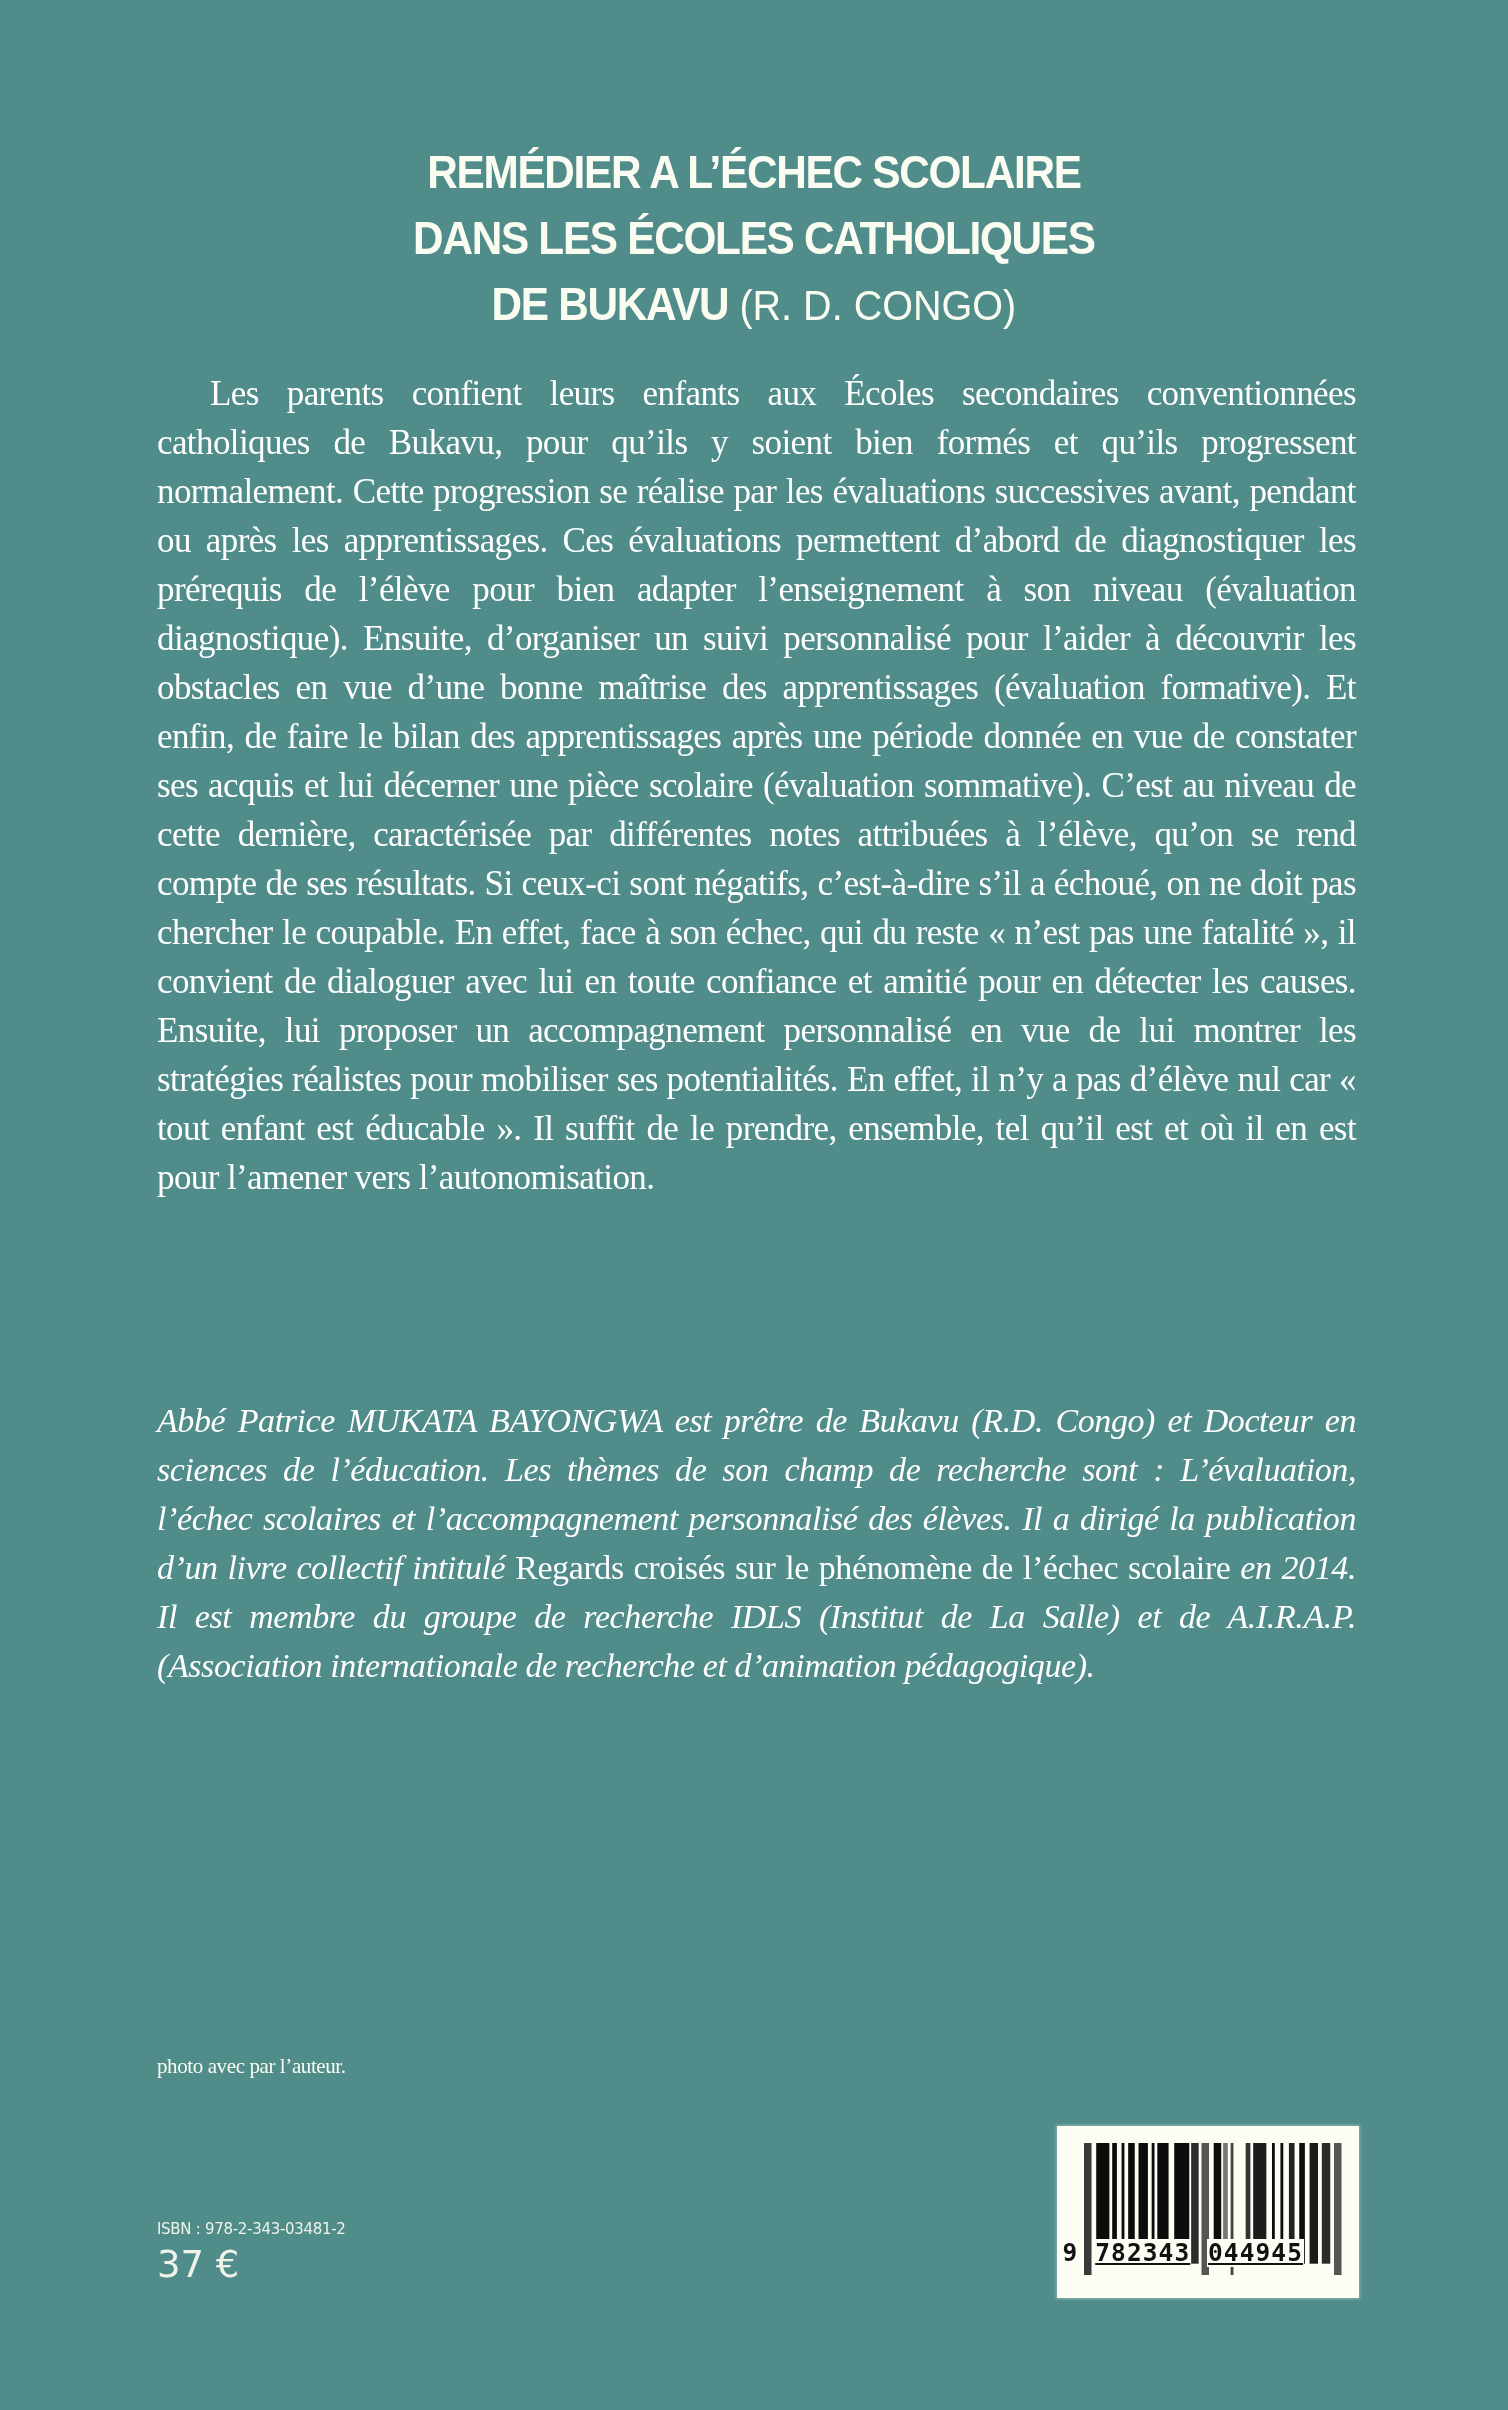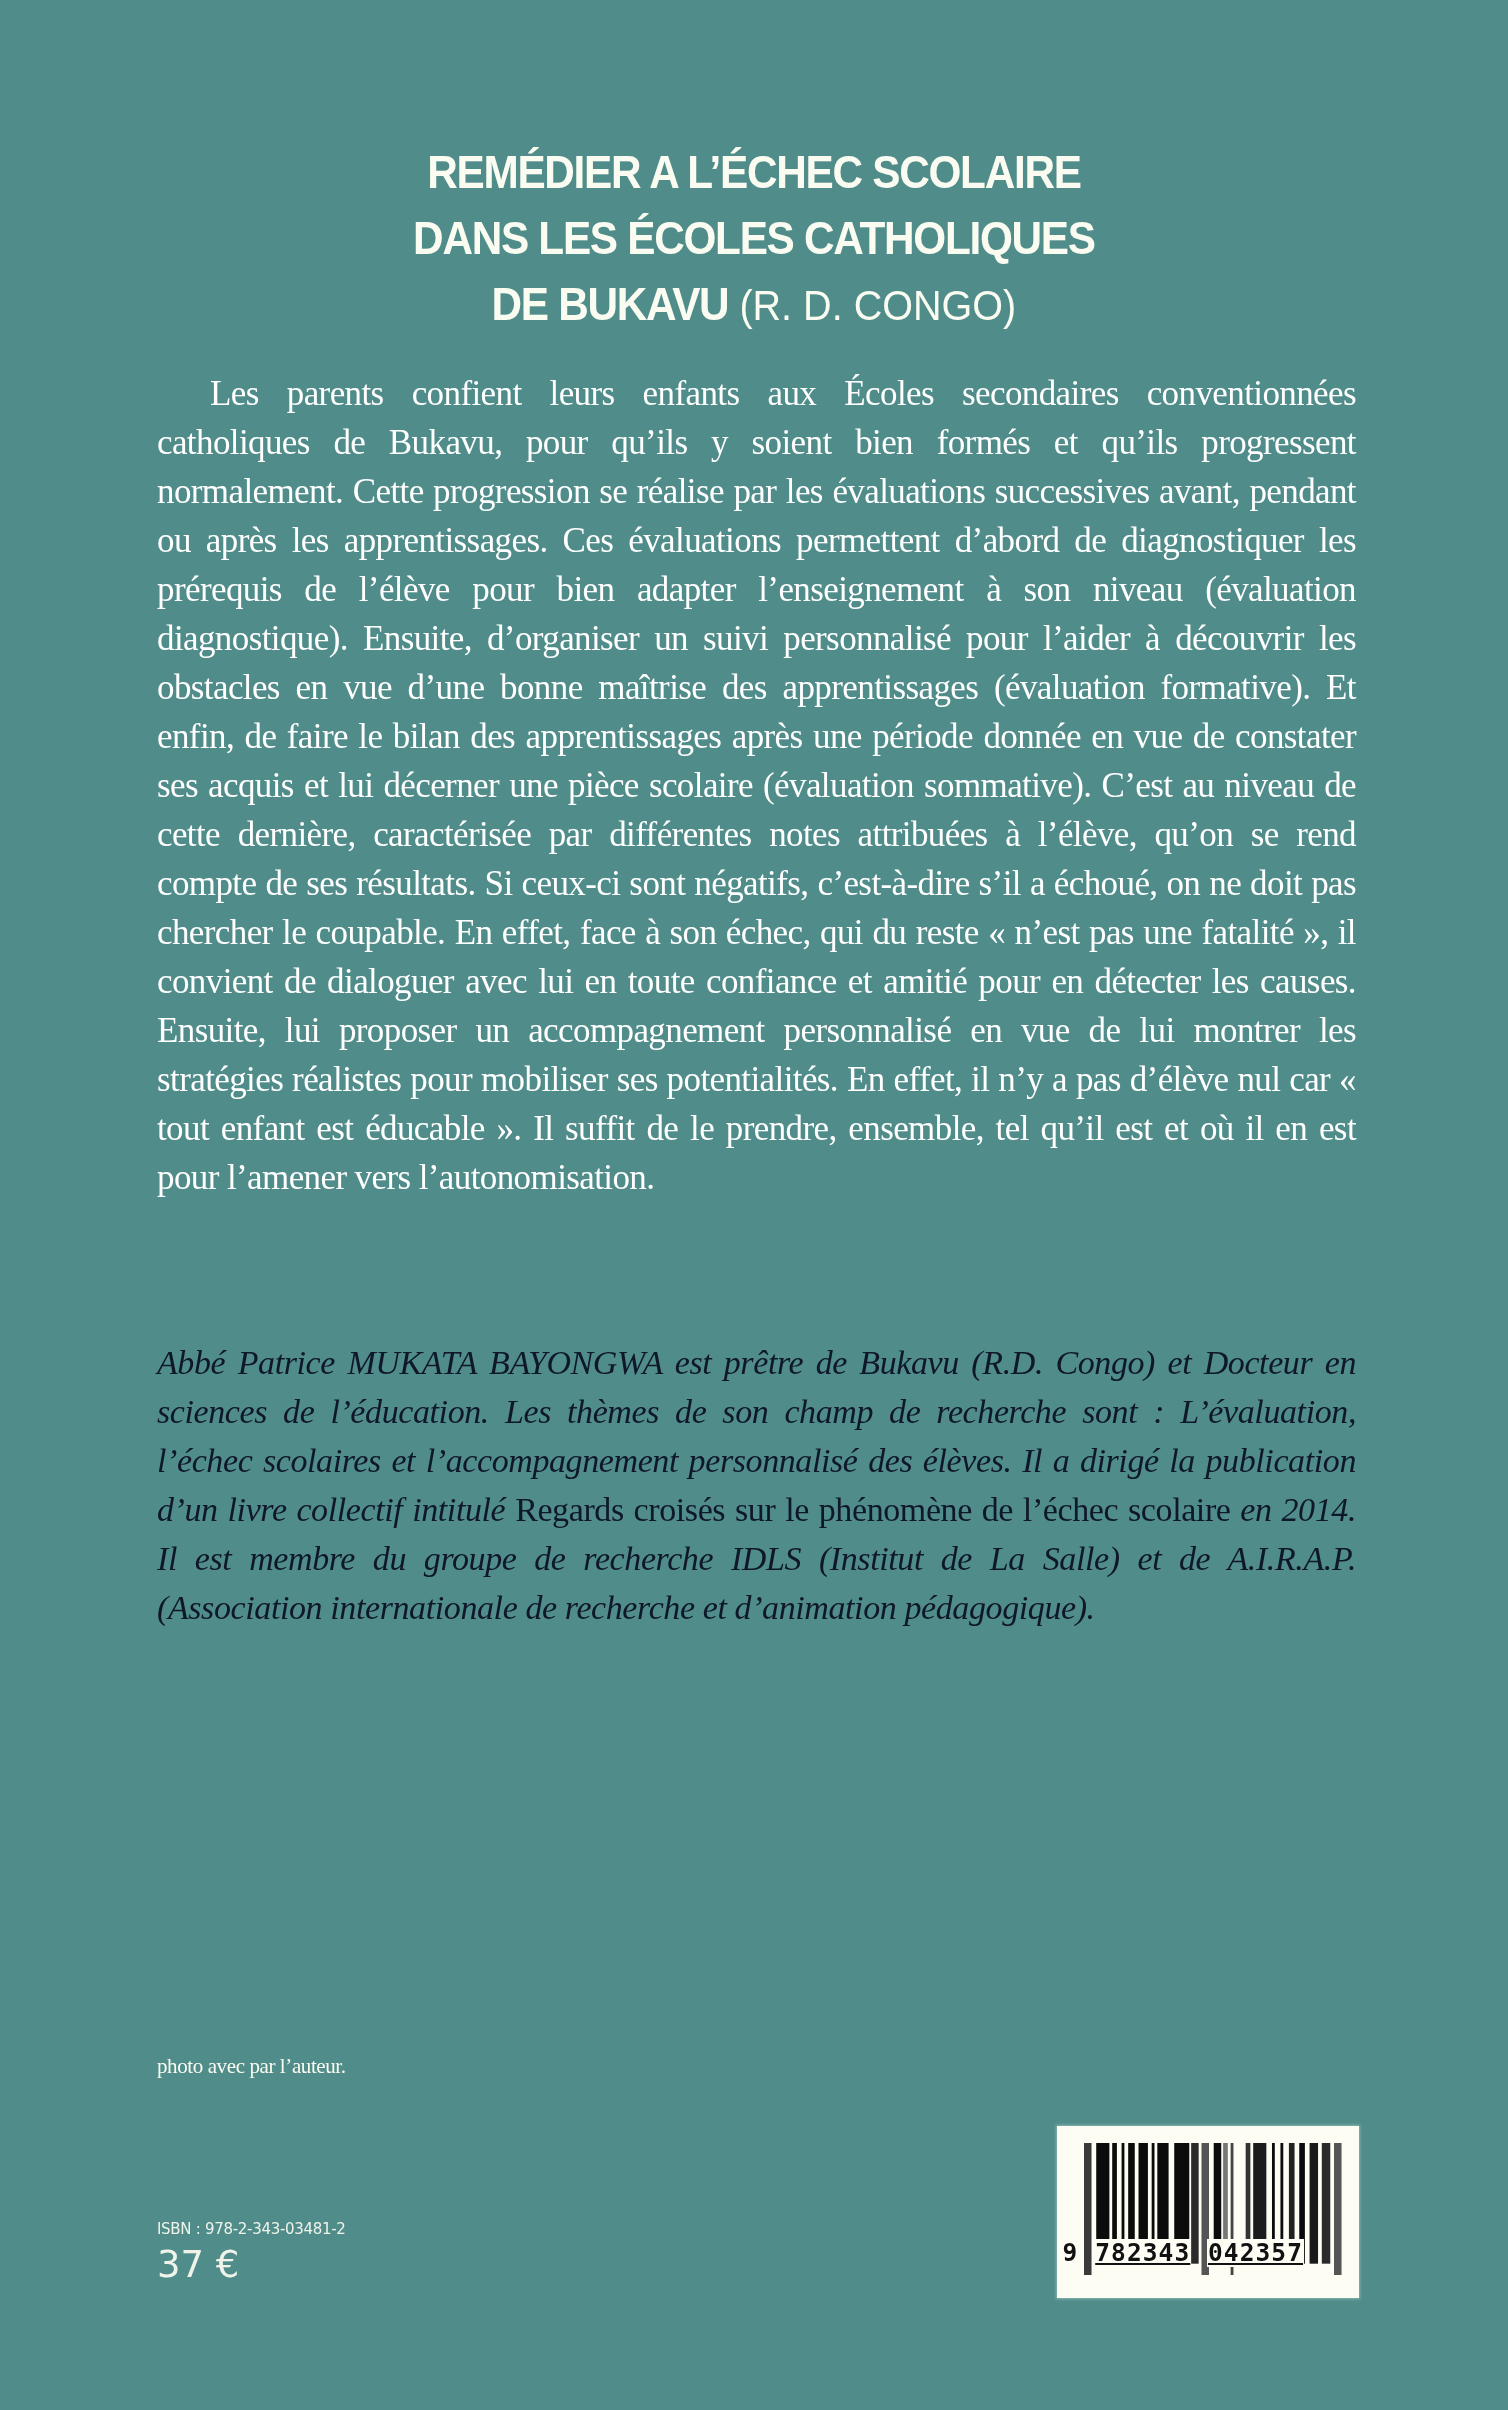--- a/index.html
+++ b/index.html
@@ -48,29 +48,29 @@
     font-size: 35px;
     line-height: 49px;
     text-align: justify;
     text-indent: 53px;
     margin: 0;
     color: #ffffff;
     letter-spacing: -0.6px;
   }
   .bio {
     position: absolute;
-    left: 157px; top: 1338px;
+    left: 157px; top: 1396px;
     width: 1199px;
     font-family: "Liberation Serif", serif;
     font-style: italic;
     font-size: 34px;
     line-height: 49px;
     text-align: justify;
     margin: 0;
-    color: #0f172a;
+    color: #ffffff;
     letter-spacing: -0.4px;
   }
   .bio .upright { font-style: normal; }
   .credit {
     position: absolute;
     left: 157px; top: 2024px;
     width: 979px;
     font-family: "Liberation Serif", serif;
     font-size: 21px;
     line-height: 28px;
@@ -167,17 +167,17 @@
         <rect x="180" y="0" width="14" height="128" fill="#1c1c1c"></rect>
         <rect x="200" y="0" width="3" height="128"></rect>
         <rect x="209" y="0" width="3" height="128"></rect>
         <rect x="218" y="0" width="6" height="128" fill="#222"></rect>
         <rect x="229" y="0" width="6" height="128"></rect>
         <rect x="240" y="0" width="9" height="128" fill="#1a1a1a"></rect>
         <rect x="253" y="0" width="9" height="128" fill="#2a2a2a"></rect>
         <rect x="266" y="0" width="8" height="140" fill="#555"></rect>
       </g>
     </svg>
-    <div class="barcode-digits"><span>9</span> <span class="digit-gap">782343</span> <span class="digit-gap">042357</span></div>
+    <div class="barcode-digits"><span>9</span> <span class="digit-gap">782343</span> <span class="digit-gap">044945</span></div>
   </div>
 
 </div>
 
 
 </body></html>

